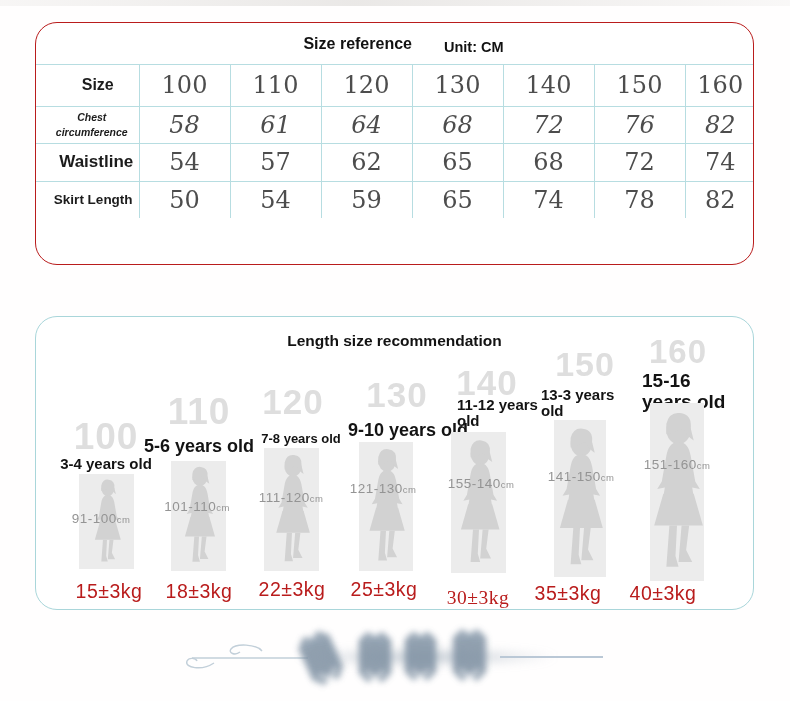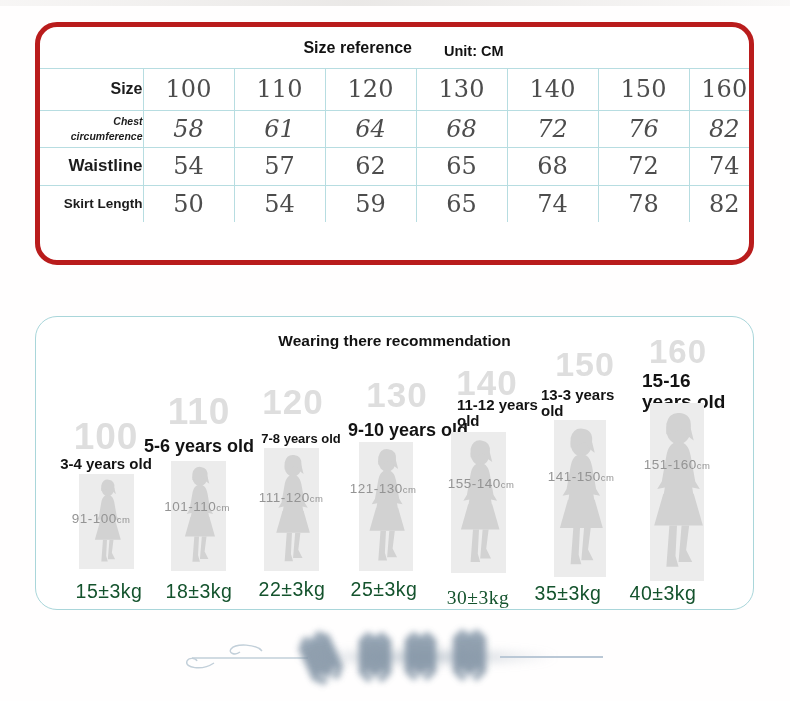--- a/index.html
+++ b/index.html
@@ -3,34 +3,34 @@
 <meta charset="utf-8">
 <style>
   html,body{margin:0;padding:0;background:#fff;}
   .page{position:relative;width:790px;height:701px;background:#fffefe;overflow:hidden;
         font-family:"Liberation Sans",sans-serif;}
   .top-strip{position:absolute;left:0;top:0;width:790px;height:6px;
         background:linear-gradient(to right,rgba(180,175,168,.10),rgba(160,155,148,.22) 45%,rgba(180,175,168,.08));}
 
   
   .size-panel{position:absolute;left:35px;top:22px;width:719px;height:243px;
-        border:5px solid #b91c1c;border-radius:22px;overflow:hidden;background:#fff;box-sizing:border-box;}
+        border:1px solid #b91c1c;border-radius:22px;overflow:hidden;background:#fff;box-sizing:border-box;}
   .table-title-row{height:42px;display:flex;align-items:center;justify-content:center;
         border-bottom:1px solid #b7dde1;box-sizing:border-box;padding-left:18px;}
   .table-title{font-size:16px;font-weight:bold;color:#121212;letter-spacing:0px;}
   .unit-label{font-size:14.5px;font-weight:bold;color:#121212;margin-left:32px;margin-top:7px;}
   table.size-table{border-collapse:collapse;width:100%;table-layout:fixed;}
   .size-table td{border:1px solid #b7dde1;text-align:center;vertical-align:middle;
         font-family:"DejaVu Serif",serif;font-size:24px;color:#4d4d4d;padding:0;}
   .size-table td:first-child{border-left:none;}
   .size-table td:last-child{border-right:none;}
   .size-table tr:first-child td{border-top:none;}
   .size-table tr:last-child td{border-bottom:none;}
   .size-table td.rlabel{font-family:"Liberation Sans",sans-serif;font-weight:bold;color:#1c1c1c;
-        text-align:right;}
+        text-align:center;}
   tr.row-size{height:41px;}   tr.row-size td.rlabel{font-size:16px;padding-left:21px;}
   tr.row-chest{height:37px;font-style:italic;}  tr.row-chest td.rlabel{font-size:10.5px;padding-left:9px;line-height:1.35;}
   tr.row-waist{height:38px;}  tr.row-waist td.rlabel{font-size:17px;padding-left:18px;}
   tr.row-skirt{height:37px;}  tr.row-skirt td.rlabel{font-size:13.5px;padding-left:12px;}
   .warm-tips{border-top:1px solid #b7dde1;height:46px;box-sizing:border-box;
         padding:7px 0 0 28px;font-size:10.5px;font-weight:bold;color:#222;
         letter-spacing:-0.15px;line-height:1.55;}
   .warm-tips div{white-space:nowrap;}
 
   
@@ -38,21 +38,21 @@
         border:1px solid #a9d6da;border-radius:22px;background:#fff;box-sizing:border-box;overflow:hidden;}
   .rec-title{position:absolute;left:0;top:15px;width:100%;text-align:center;
         font-size:15.5px;font-weight:bold;color:#121212;}
   .num{position:absolute;width:120px;text-align:center;font-weight:bold;color:#dedede;letter-spacing:1px;}
   .age{position:absolute;font-weight:bold;color:#131313;text-align:center;line-height:1.08;}
   .fig-box{position:absolute;background:#ececec;}
   .fig-box svg{position:absolute;bottom:2%;left:50%;transform:translateX(-50%);height:94%;filter:blur(.5px);}
   .h-label{position:absolute;width:120px;text-align:center;color:#949494;
         font-size:13.5px;letter-spacing:.5px;}
   .h-label .unit{font-size:9.5px;}
-  .weight{position:absolute;width:110px;text-align:center;color:#14532d;font-size:19.5px;letter-spacing:.5px;}
+  .weight{position:absolute;width:110px;text-align:center;color:#b91c1c;font-size:19.5px;letter-spacing:.5px;}
 
   .s1 .num{left:10px;top:99px;font-size:37px;}   .s2 .num{left:103px;top:74px;font-size:37px;}
   .s3 .num{left:197px;top:65px;font-size:35px;}  .s4 .num{left:301px;top:58px;font-size:35px;}
   .s5 .num{left:391px;top:46px;font-size:35px;}  .s6 .num{left:489px;top:28px;font-size:34px;}
   .s7 .num{left:582px;top:16px;font-size:33px;}
 
   .s1 .age{left:0px;top:139px;width:140px;font-size:15px;}
   .s2 .age{left:93px;top:120px;width:140px;font-size:18px;}
   .s3 .age{left:195px;top:115px;width:140px;font-size:13px;}
   .s4 .age{left:302px;top:104px;width:140px;font-size:18px;}
@@ -170,21 +170,21 @@
         <td>65</td>
         <td>74</td>
         <td>78</td>
         <td>82</td>
       </tr>
     </tbody>
       </table>
   </div>
 
   <div class="rec-panel">
-    <div class="rec-title">Wearing there recommendation</div>
+    <div class="rec-title">Length size recommendation</div>
 
     <div class="sz s1">
       <span class="num">100</span>
       <div class="age">3-4 years old</div>
       <div class="fig-box">
         <svg viewBox="0 0 60 110">
             <use href="#girl-sil"></use>
           </svg>
       </div>
       <div class="h-label"><span>91-100</span><span class="unit">cm</span></div>

